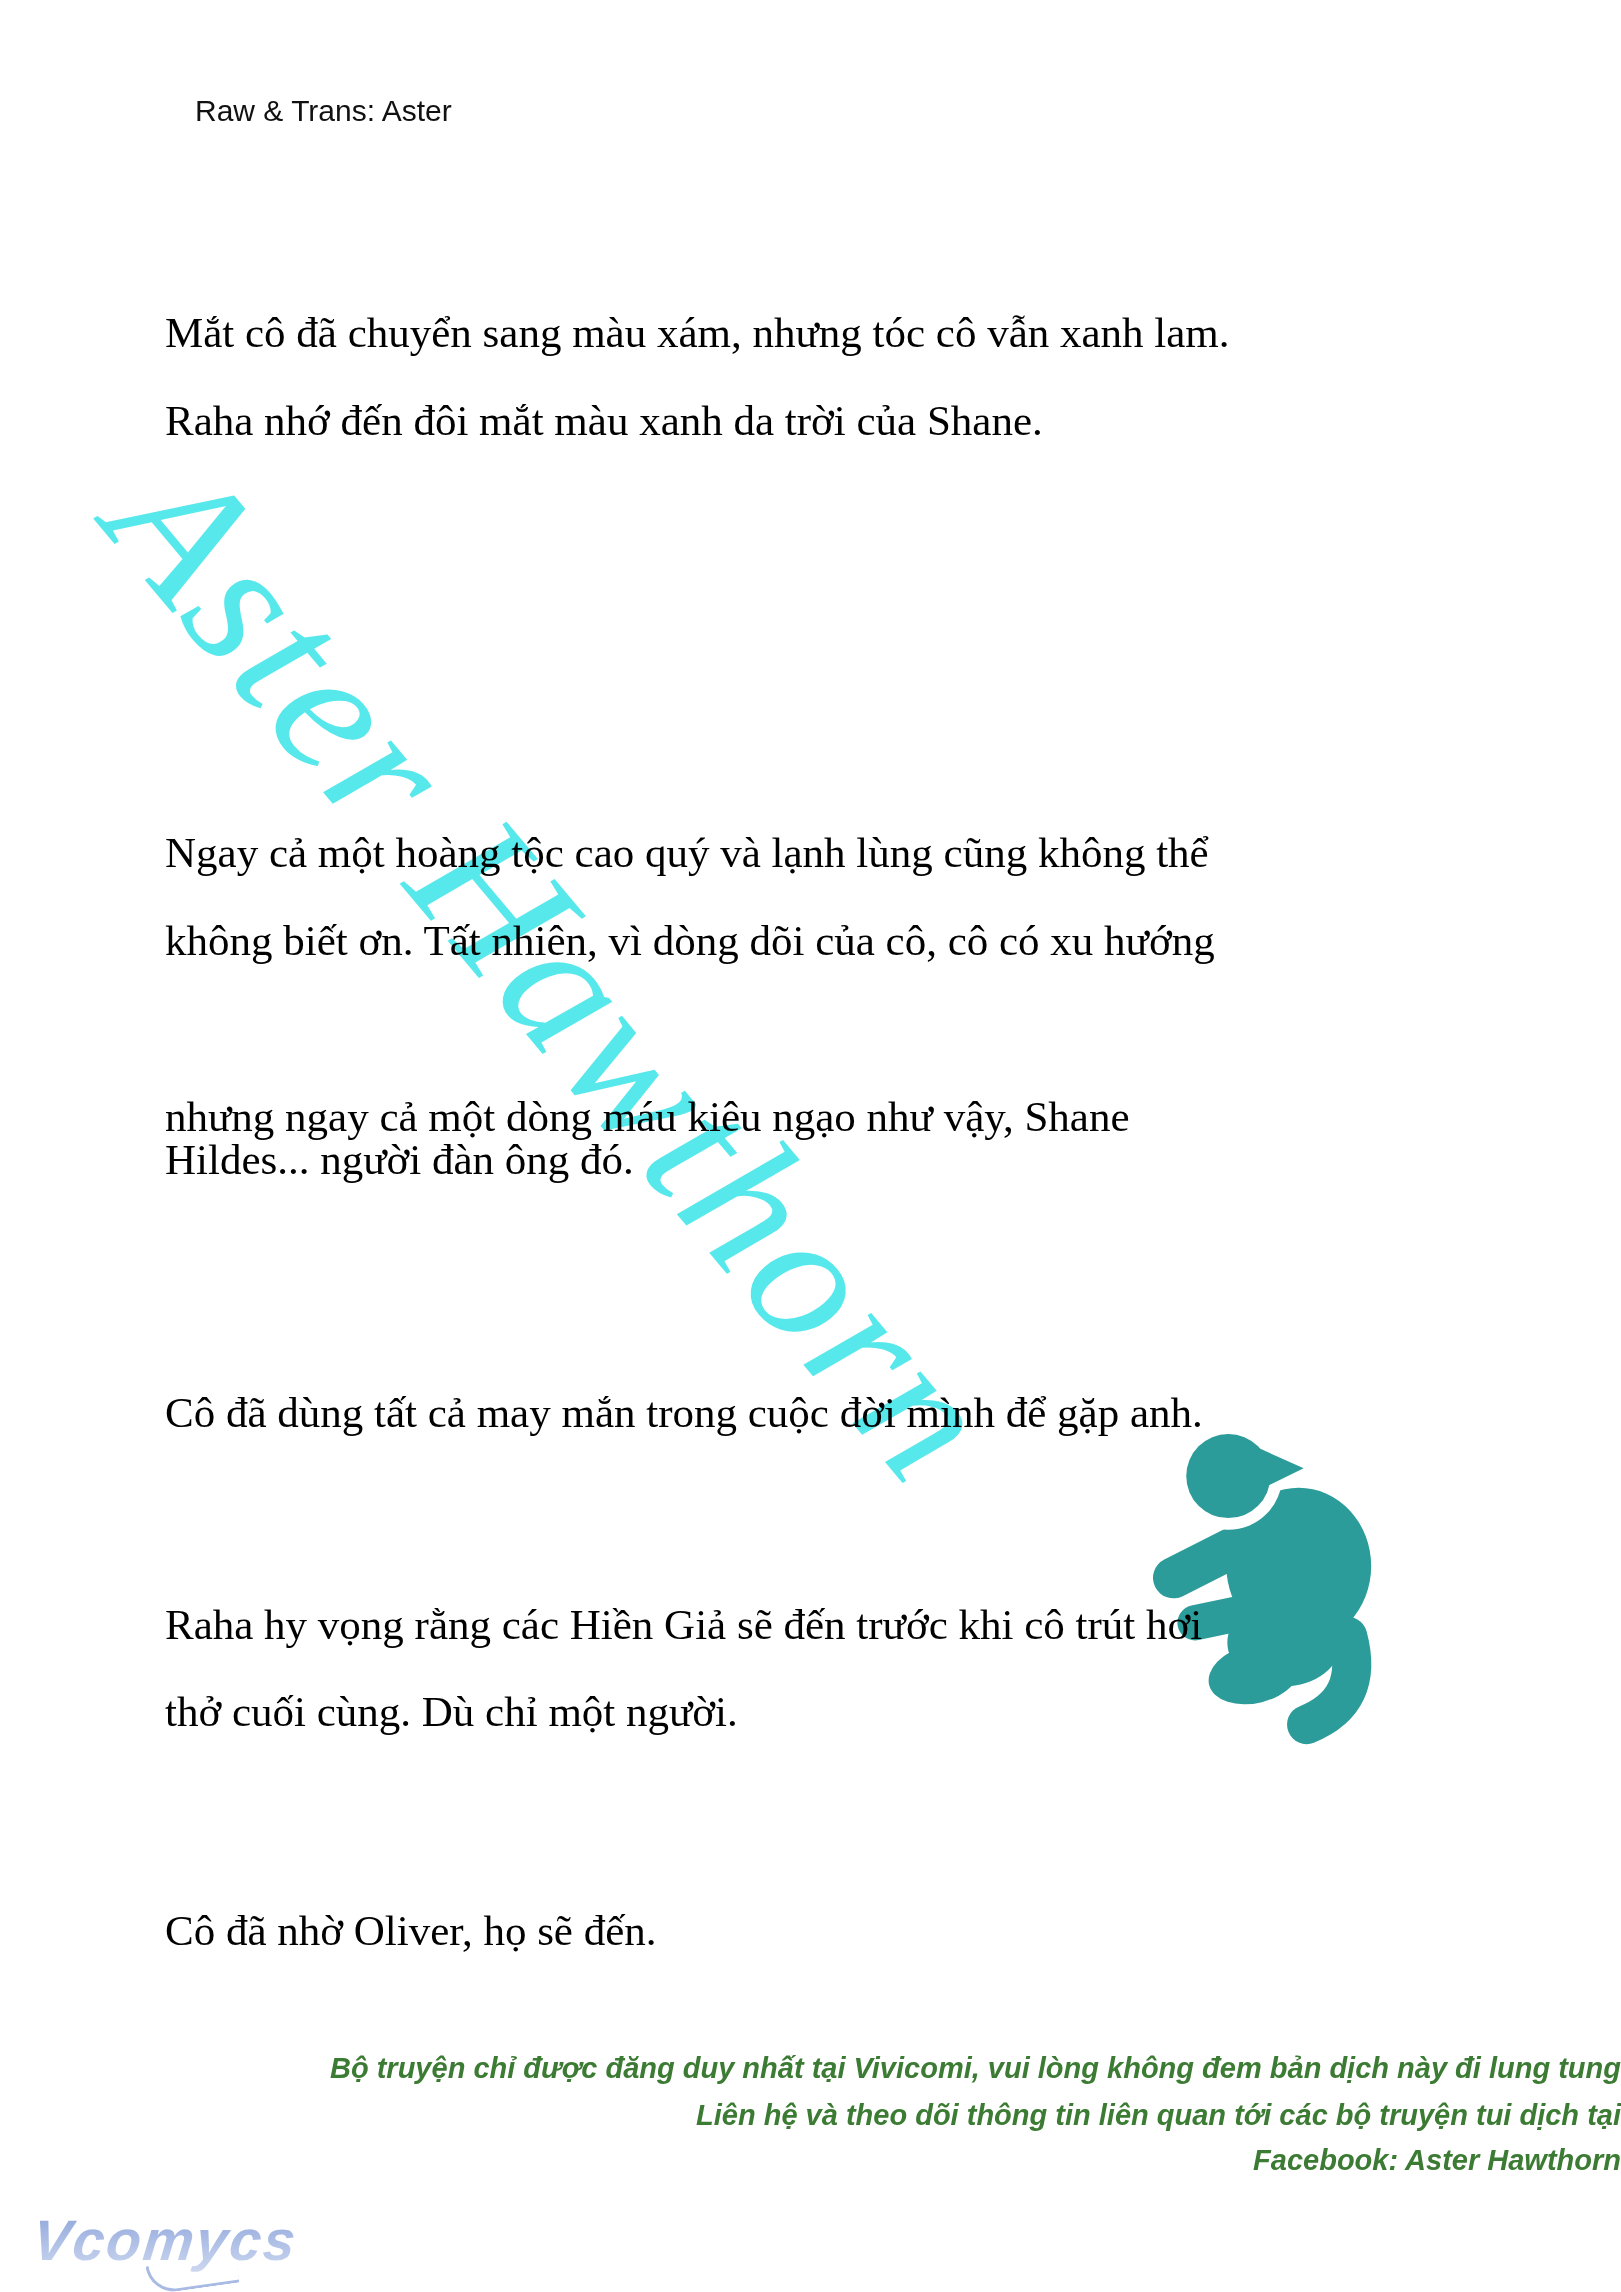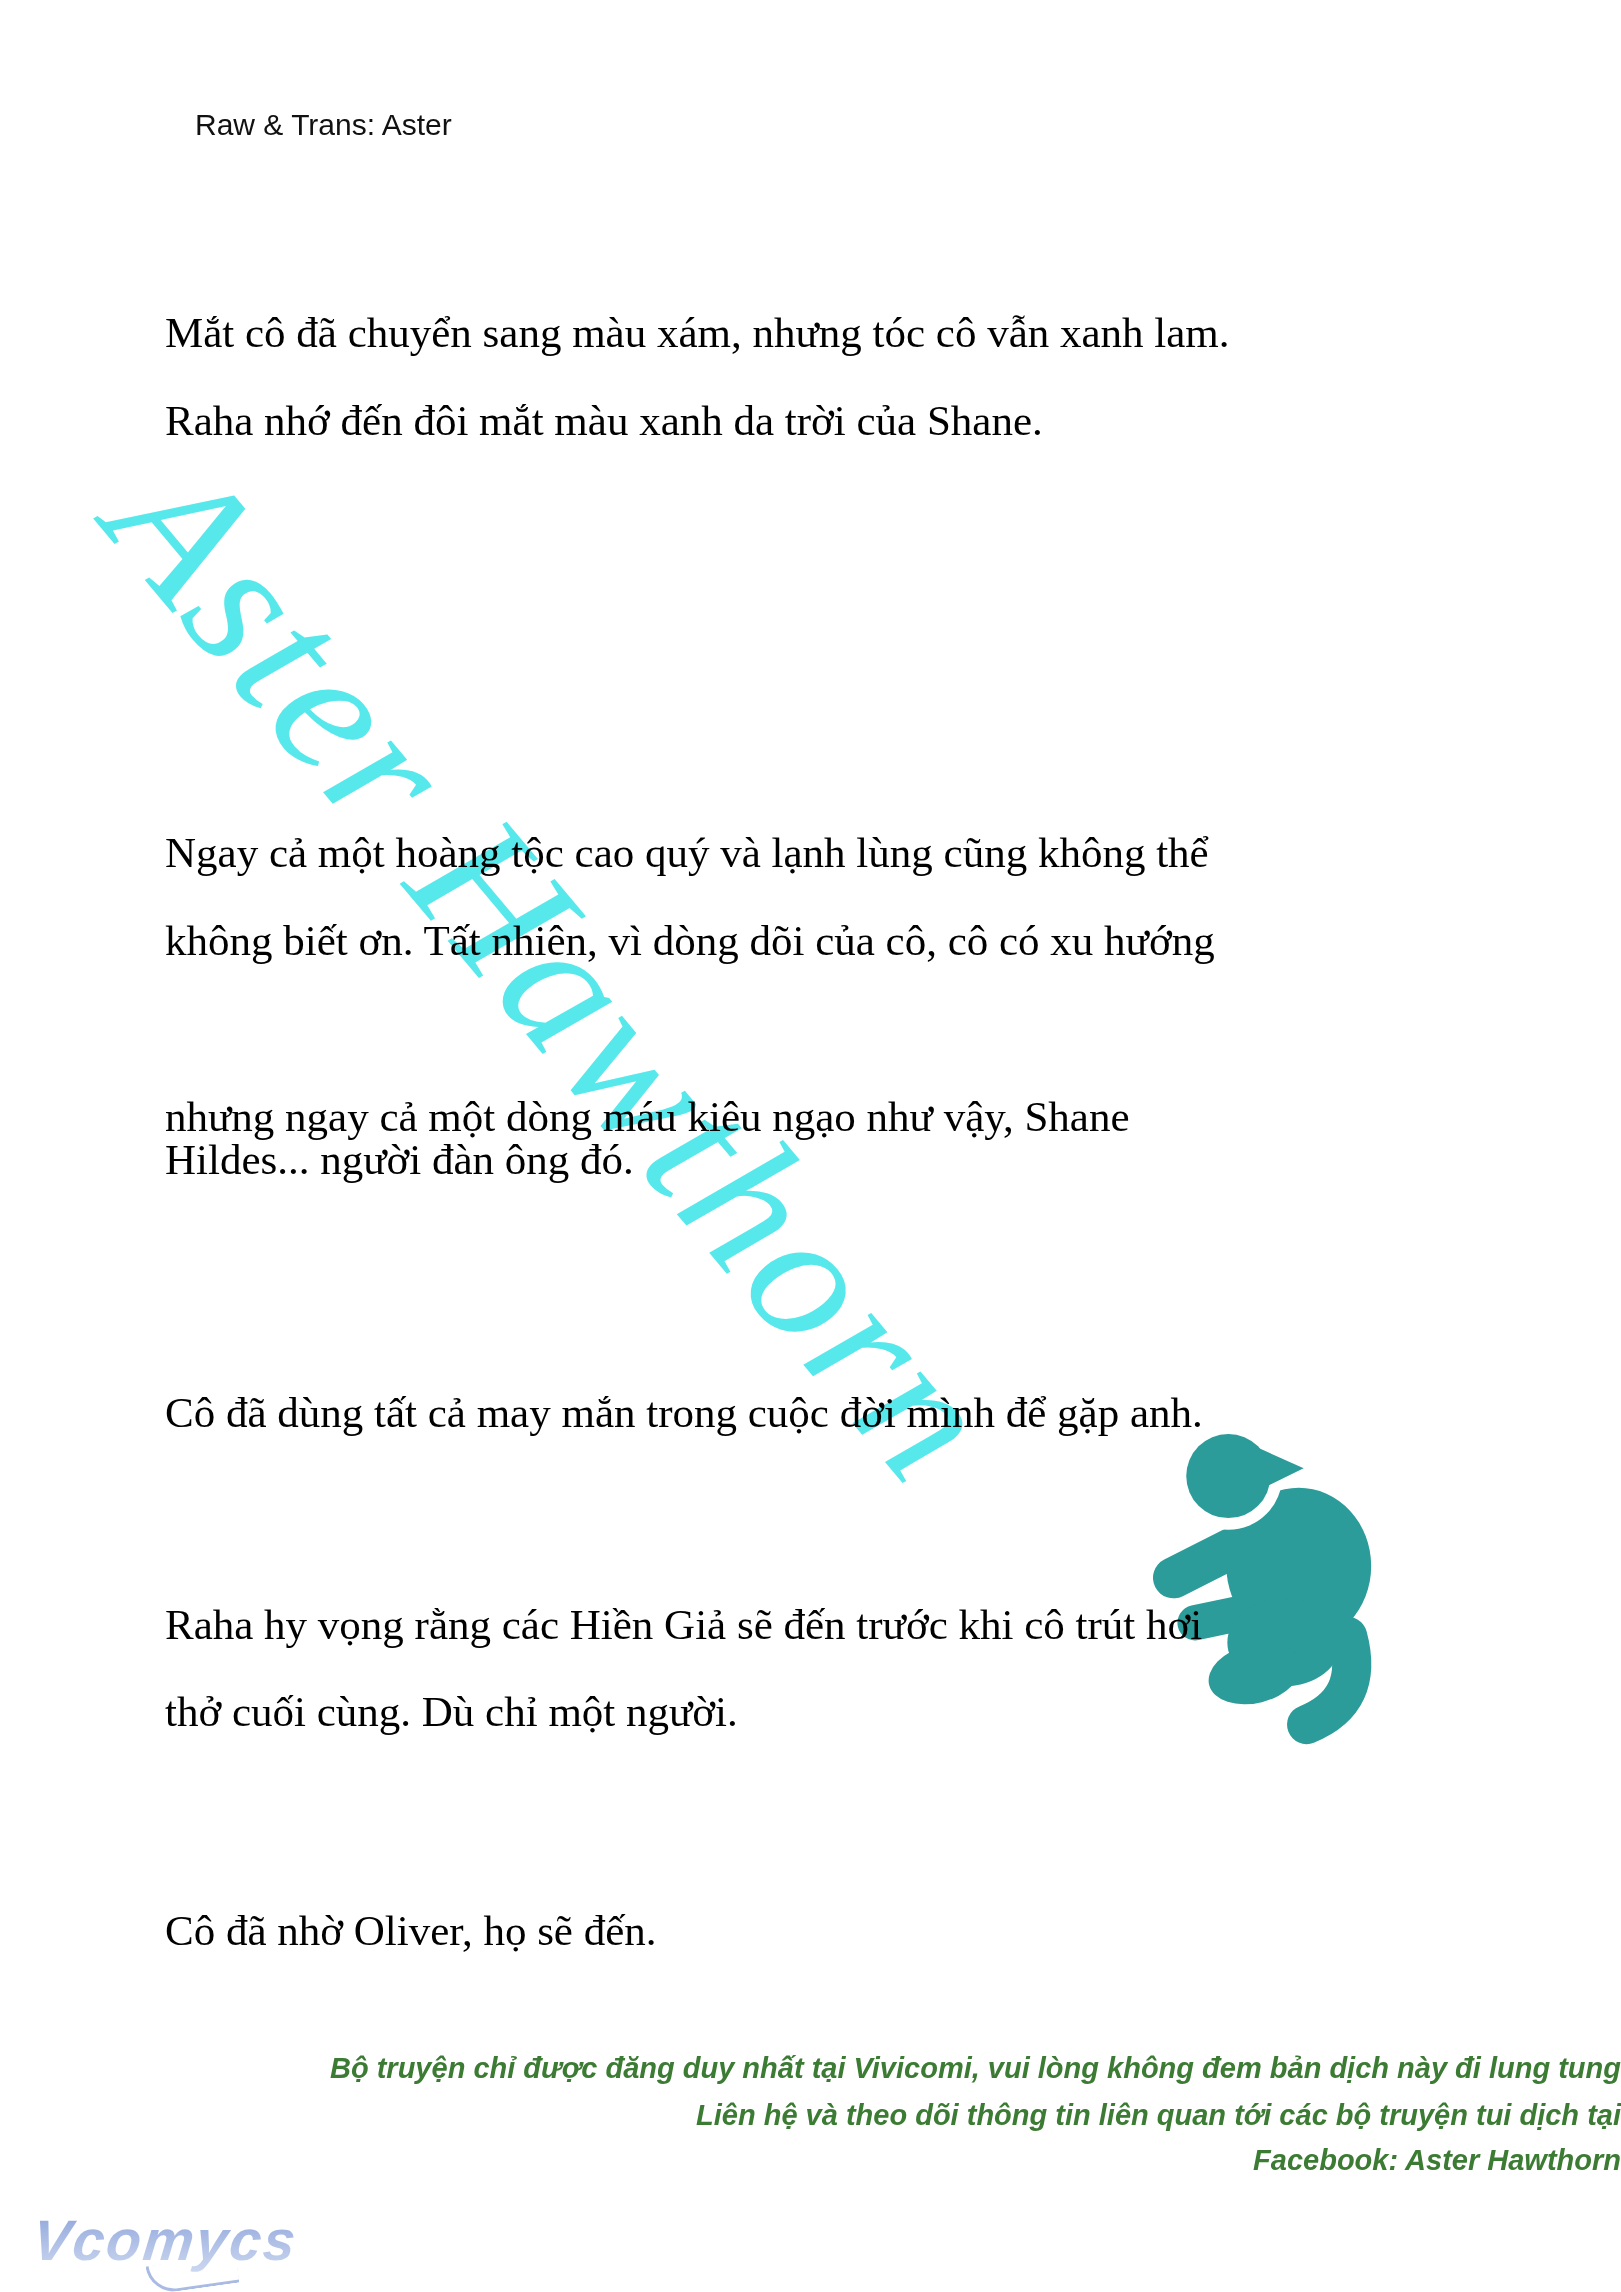--- a/index.html
+++ b/index.html
@@ -7,21 +7,21 @@
     position:relative;
     width:1621px;height:2293px;
     background:#ffffff;
     overflow:hidden;
     font-family:"Liberation Serif", serif;
   }
   
   .credit{
     position:absolute;left:195px;top:94px;
     font-family:"Liberation Sans", sans-serif;
-    font-size:30px;color:#111111;white-space:nowrap;margin-top:14px;
+    font-size:30px;color:#111111;white-space:nowrap;
   }
   
   .watermark{
     position:absolute;left:230px;top:417px;
     font-family:"Liberation Serif", serif;
     font-style:italic;
     font-size:186px;
     letter-spacing:4.9px;
     color:#57e8ec;
     white-space:nowrap;

